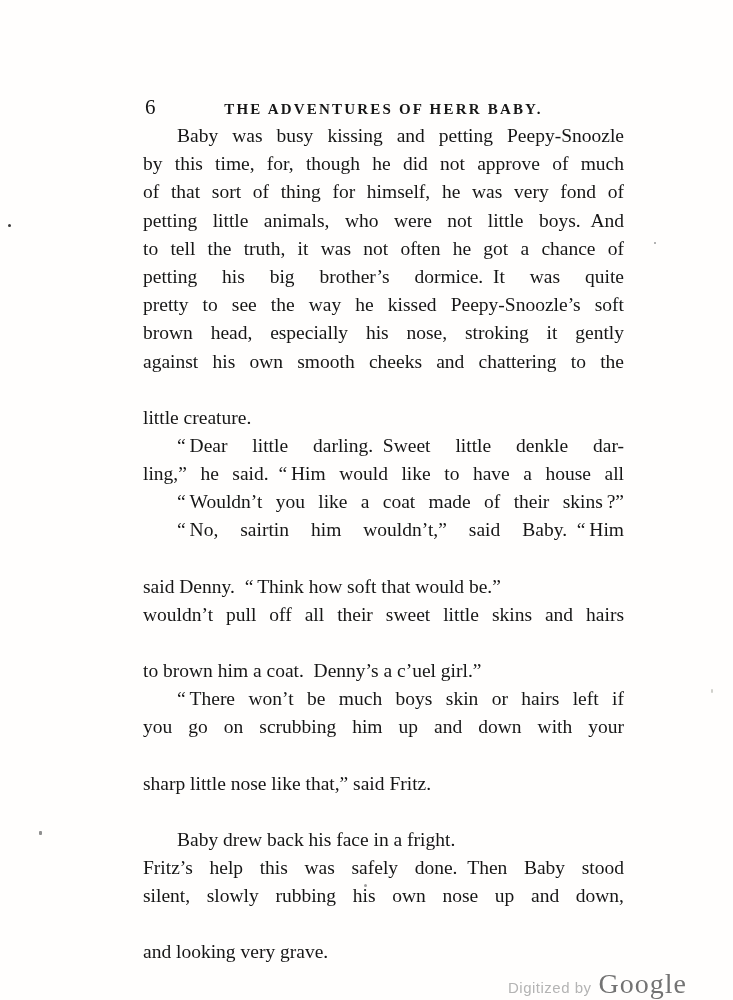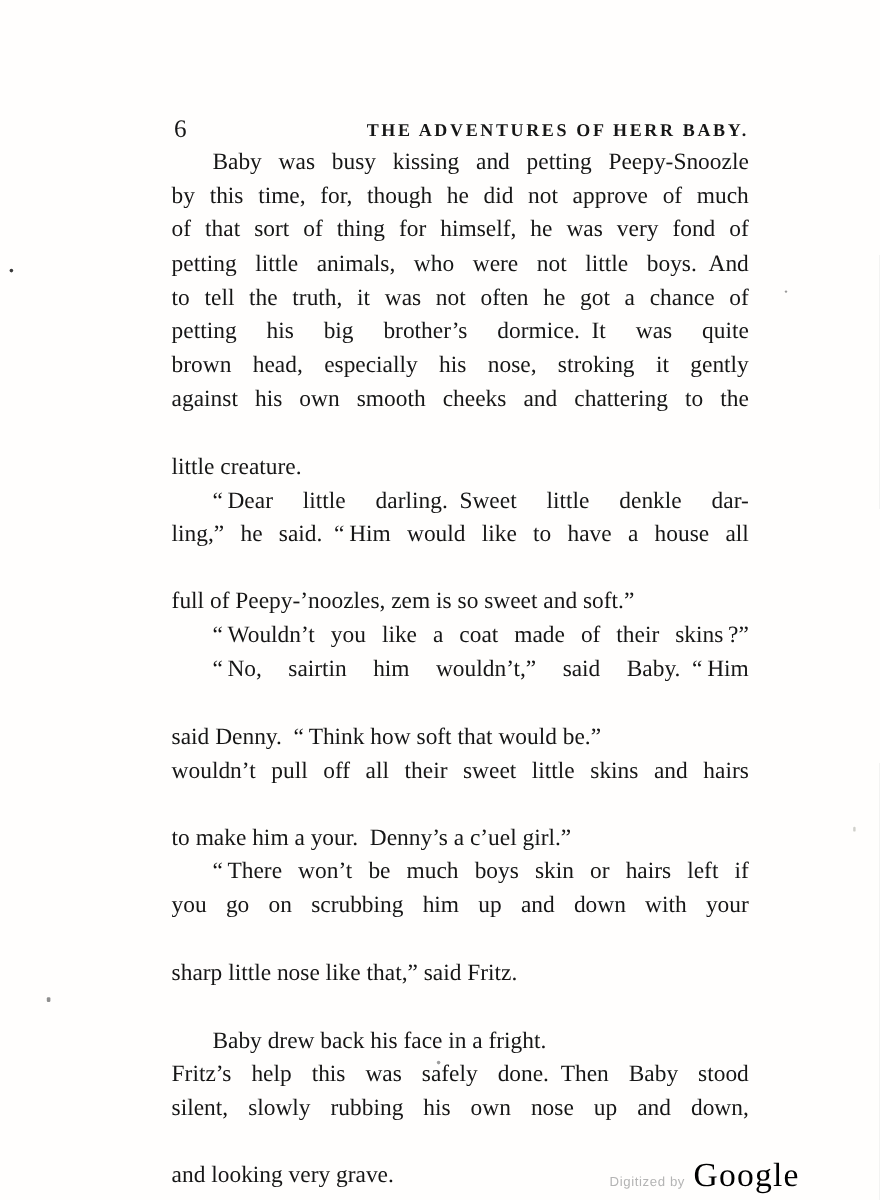--- a/index.html
+++ b/index.html
@@ -21,21 +21,21 @@
     height: 24px;
   }
   .pagenum {
     position: absolute;
     left: 2px;
     top: 0;
     font-size: 21px;
     line-height: 22px;
   }
   .running-title {
-    text-align: right;
+    text-align: center;
     font-size: 15px;
     font-weight: bold;
     letter-spacing: 2.2px;
     line-height: 22px;
     padding-top: 2px;
     white-space: nowrap;
   }
   .body-text {
     position: absolute;
     left: 143px;
@@ -56,29 +56,29 @@
     position: absolute;
     top: 947px;
     left: 508px;
     display: flex;
     align-items: baseline;
     gap: 7px;
     user-select: none;
   }
   .wm-prefix {
     font-family: "Liberation Sans", sans-serif;
-    font-size: 11px;
+    font-size: 15px;
     color: #b4b4b4;
     letter-spacing: 0.5px;
     margin-top: 32px;
   }
   .wm-logo {
     font-family: "Liberation Serif", serif;
     font-size: 28px;
-    color: #000000;
+    color: #737373;
     letter-spacing: 1px;
     line-height: 28px;
   }
   .speck { position: absolute; border-radius: 50%; }
   .speck-1 { left: 8px;  top: 224px; width: 3px; height: 3px; background: #3a3a3a; }
   .speck-2 { left: 654px; top: 242px; width: 2px; height: 2px; background: #9a9a9a; }
   .speck-3 { left: 711px; top: 689px; width: 2px; height: 4px; background: #d0d0cb; border-radius: 1px; }
   .speck-4 { left: 39px; top: 831px; width: 3px; height: 4px; background: #8f8f8f; border-radius: 1px; }
   .speck-5 { left: 364px; top: 884px; width: 3px; height: 3px; background: #9d9d9d; }
 </style>
@@ -92,31 +92,31 @@
     <div class="running-title">THE ADVENTURES OF HERR BABY.</div>
   </div>
 
   <div class="body-text" id="text-block">
       <div class="line indent">Baby was busy kissing and petting Peepy-Snoozle</div>
       <div class="line">by this time, for, though he did not approve of much</div>
       <div class="line">of that sort of thing for himself, he was very fond of</div>
       <div class="line">petting little animals, who were not little boys. And</div>
       <div class="line">to tell the truth, it was not often he got a chance of</div>
       <div class="line">petting his big brother’s dormice. It was quite</div>
+      <div class="line">pretty to see the way he kissed Peepy-Snoozle’s soft</div>
       <div class="line">brown head, especially his nose, stroking it gently</div>
       <div class="line">against his own smooth cheeks and chattering to the</div>
       <div class="line last">little creature.</div>
       <div class="line indent">“ Dear little darling. Sweet little denkle dar-</div>
       <div class="line">ling,” he said. “ Him would like to have a house all</div>
-      <div class="line last">full of Peepy-’noozles, zem is so sweet and soft.”</div>
       <div class="line indent">“ Wouldn’t you like a coat made of their skins ?”</div>
       <div class="line indent">“ No, sairtin him wouldn’t,” said Baby. “ Him</div>
       <div class="line last">said Denny. “ Think how soft that would be.”</div>
       <div class="line">wouldn’t pull off all their sweet little skins and hairs</div>
-      <div class="line last">to make him a your. Denny’s a c’uel girl.”</div>
+      <div class="line last">to brown him a coat. Denny’s a c’uel girl.”</div>
       <div class="line indent">“ There won’t be much boys skin or hairs left if</div>
       <div class="line">you go on scrubbing him up and down with your</div>
       <div class="line last">sharp little nose like that,” said Fritz.</div>
       <div class="line indent last">Baby drew back his face in a fright.</div>
       <div class="line">Fritz’s help this was safely done. Then Baby stood</div>
       <div class="line">silent, slowly rubbing his own nose up and down,</div>
       <div class="line last">and looking very grave.</div>
     </div>
 
   <span class="speck speck-1"></span>

